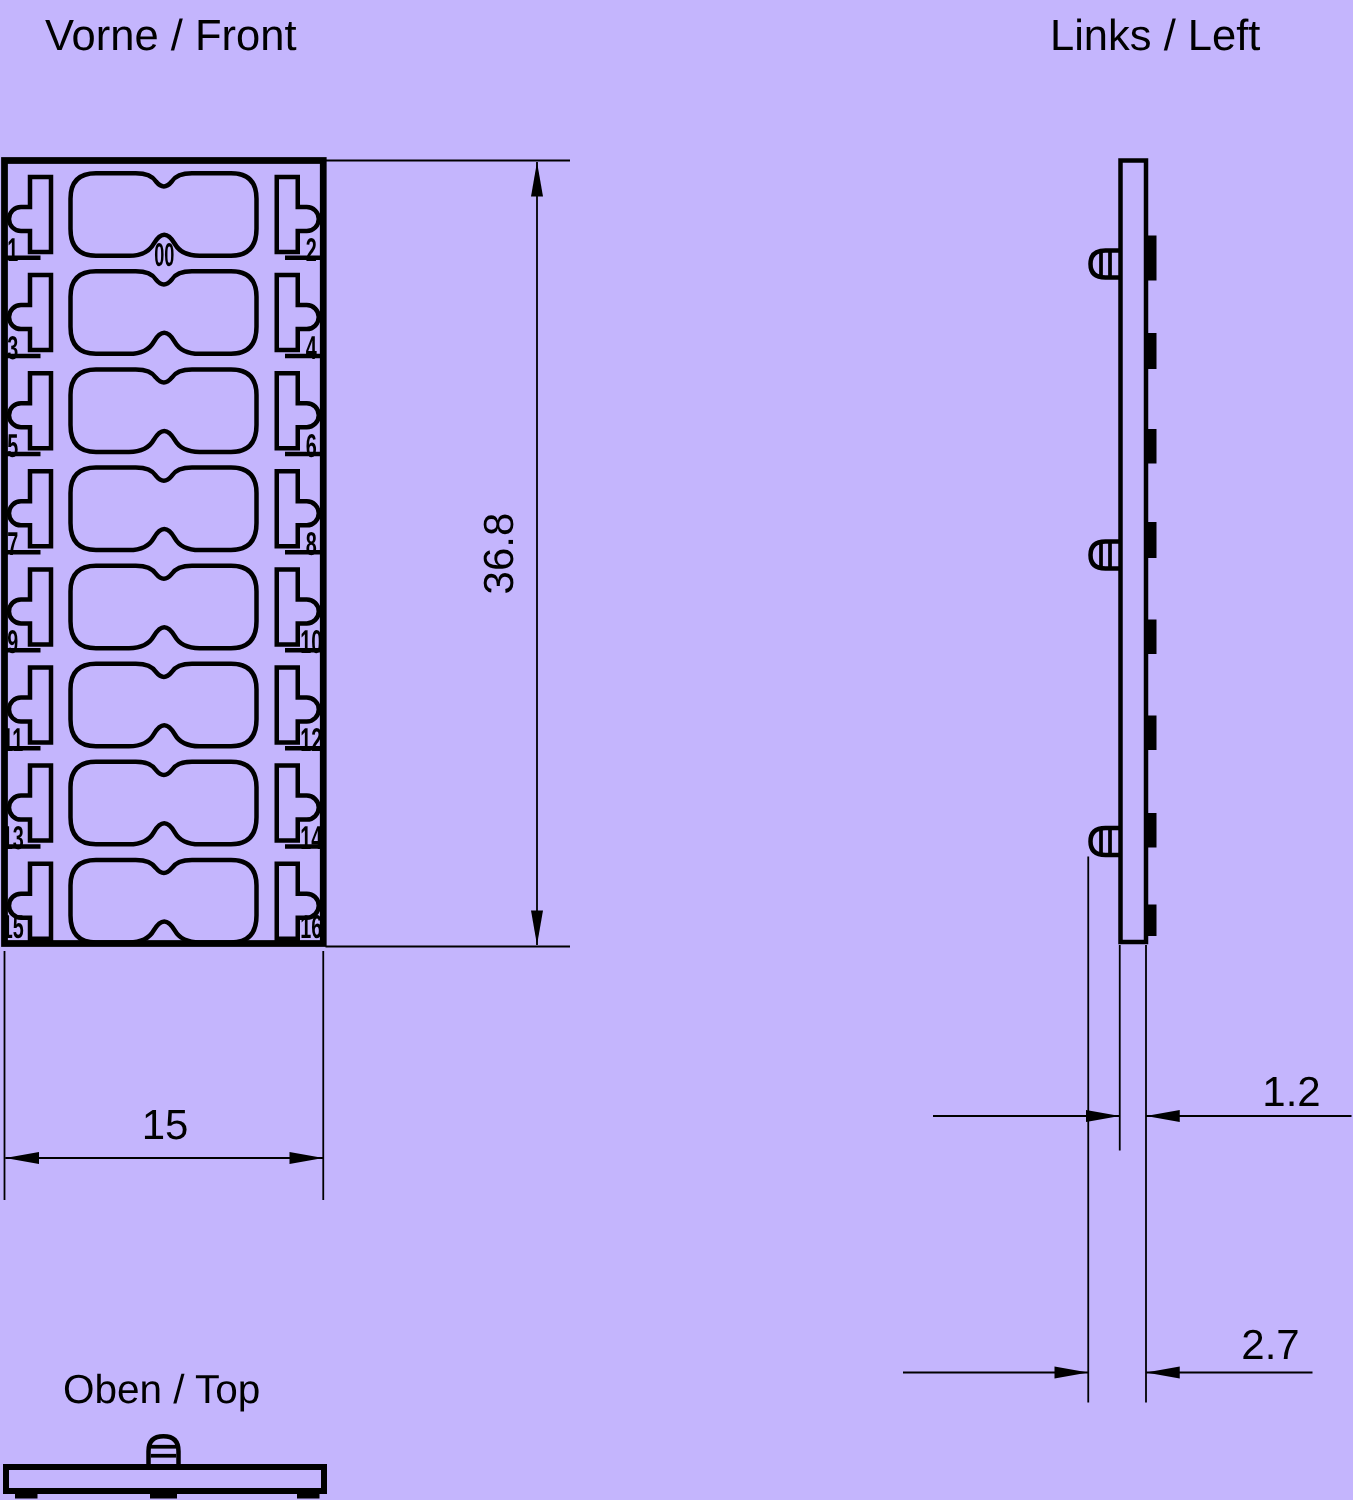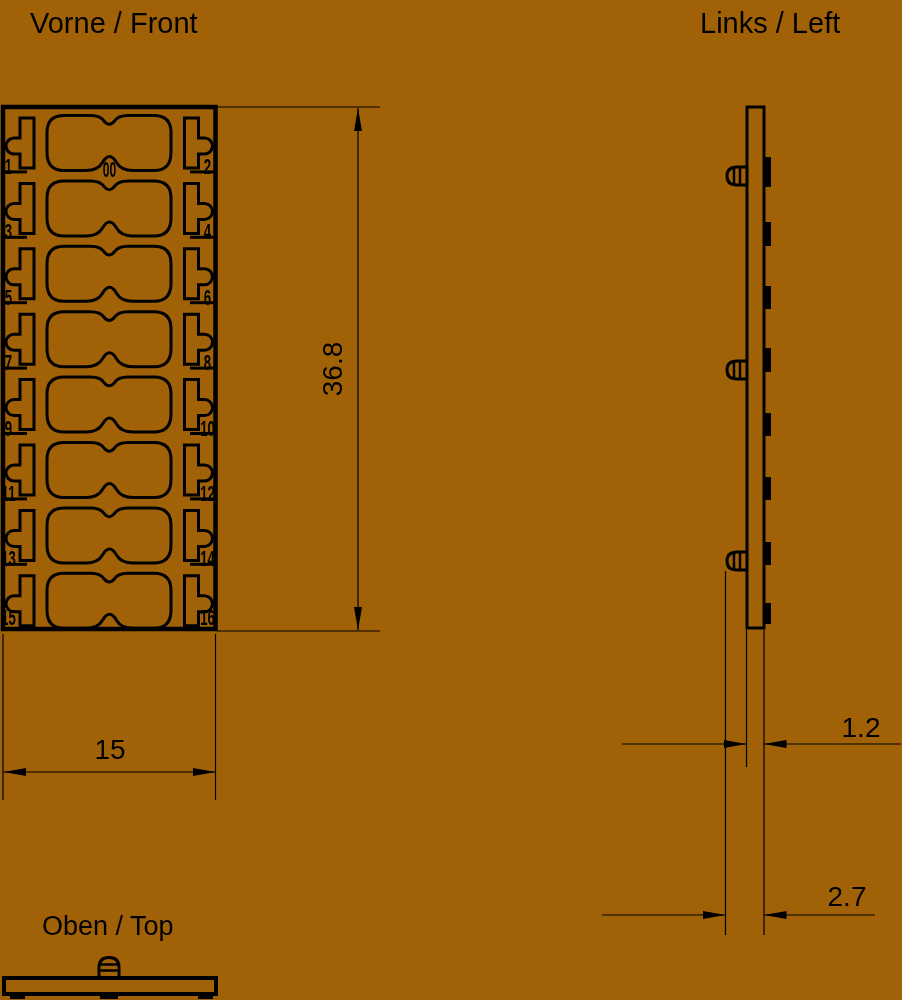--- a/index.html
+++ b/index.html
@@ -1,16 +1,16 @@
 <!DOCTYPE html>
 <html><head>
 <meta charset="utf-8">
 <style>
   html,body{margin:0;padding:0;background:#ffffff;}
-  .canvas{position:relative;width:902px;height:1000px;background:#a16207;overflow:hidden;
+  .canvas{position:relative;width:902px;height:1000px;background:#c4b5fd;overflow:hidden;
           font-family:"Liberation Sans", sans-serif;}
   svg text{font-family:"Liberation Sans", sans-serif;fill:#000;}
   .title-text{font-size:29px;}
   .dim-text{font-size:28px;}
   .num-text{font-size:22px;font-weight:bold;}
   .lbl-text{font-size:22px;font-weight:bold;}
 </style>
 </head>
 <body>
 

